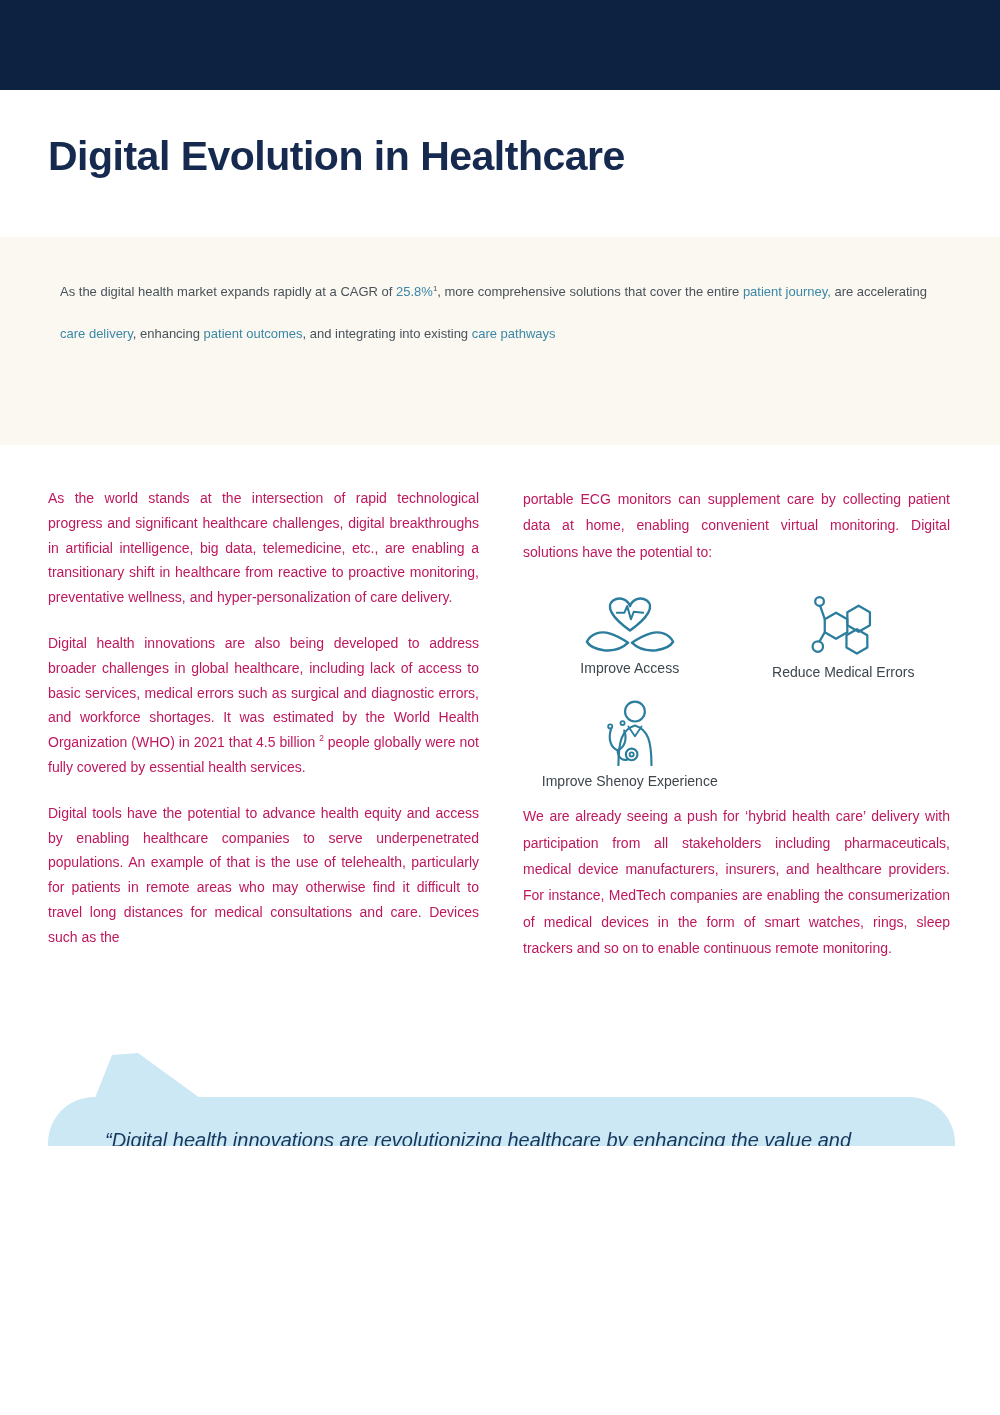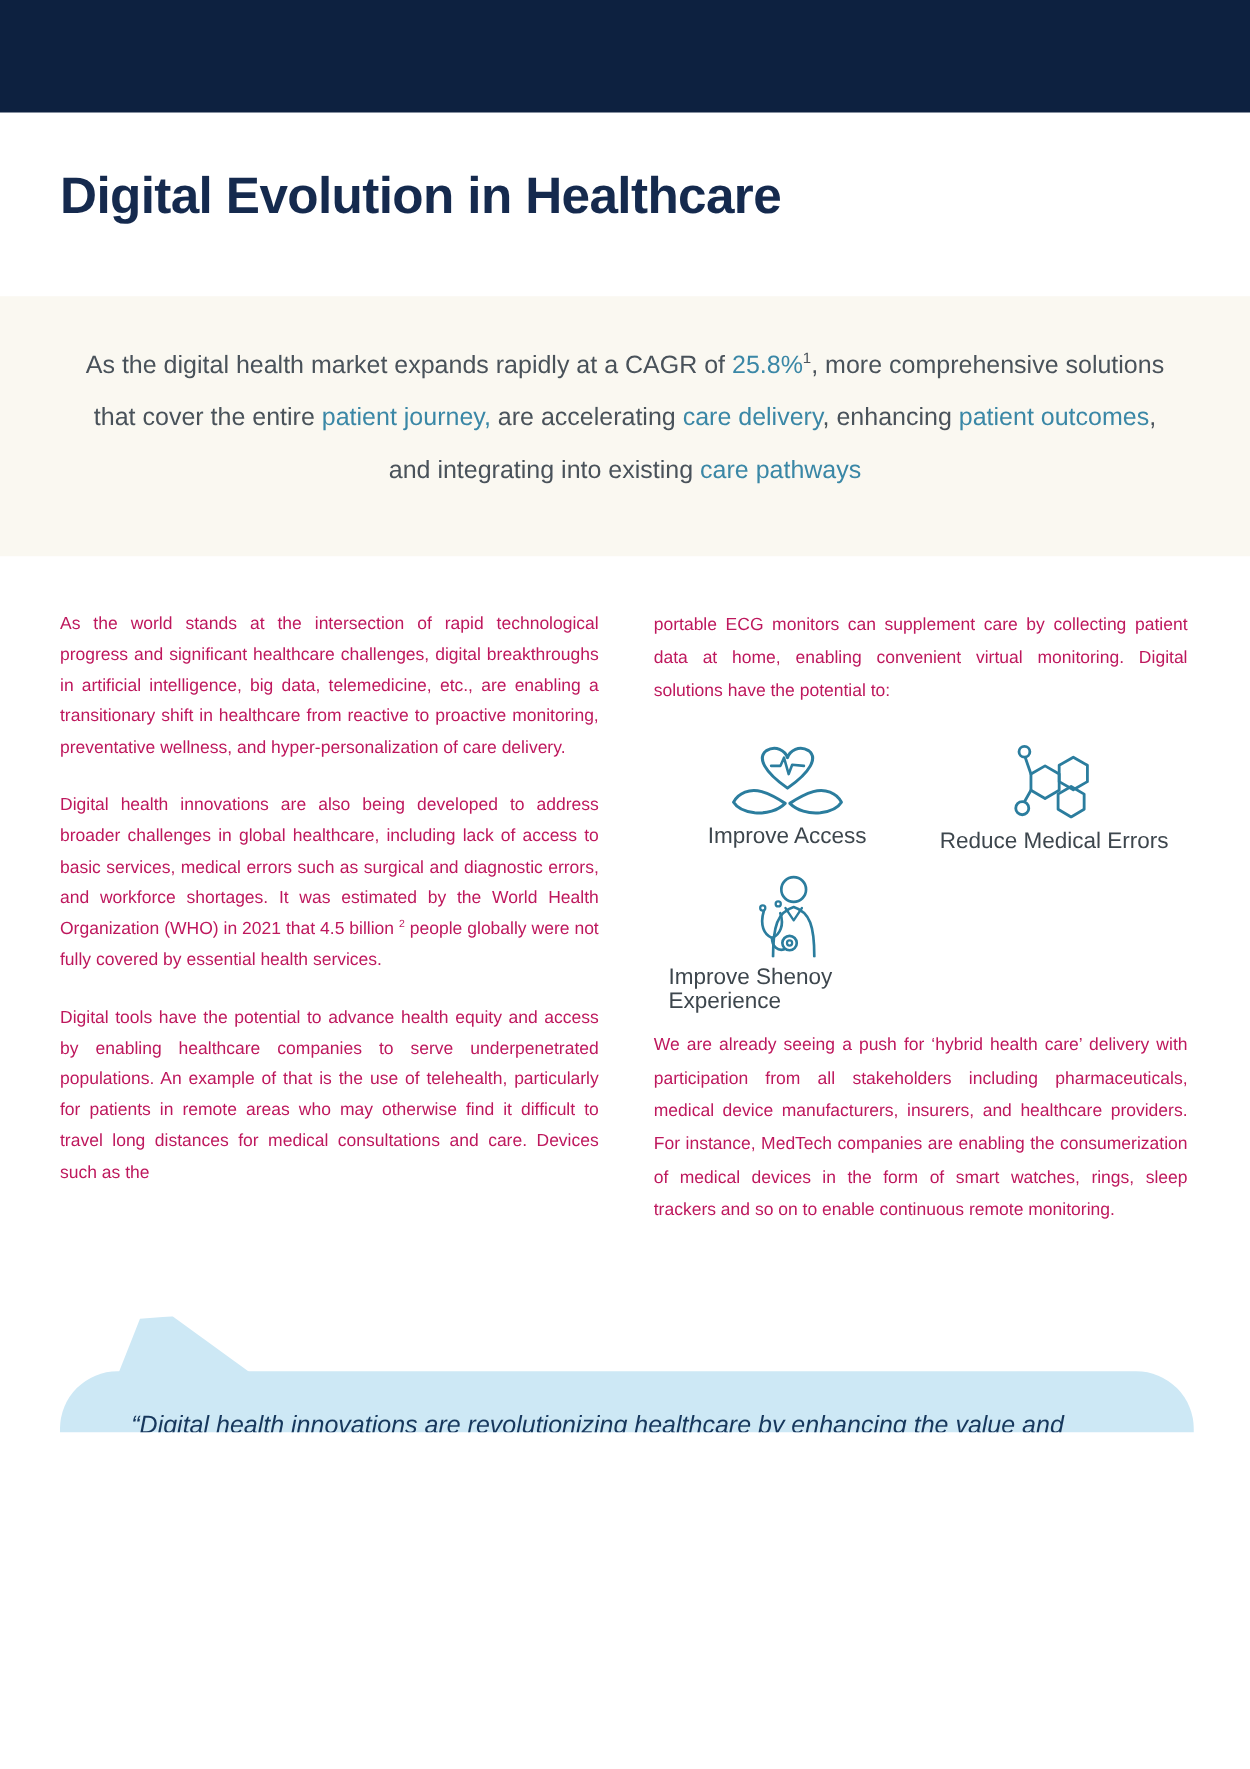--- a/index.html
+++ b/index.html
@@ -6,35 +6,35 @@
   html,body{margin:0;padding:0;background:#ffffff}
   .page{position:relative;width:1000px;height:1146px;background:#ffffff;overflow:hidden;
         font-family:"Liberation Sans",sans-serif;color:#454b50}
 
   .top-bar{position:absolute;left:0;top:0;width:1000px;height:90px;background:#0d2140}
 
   .page-title{position:absolute;left:48px;top:133px;margin:0;font-size:41px;font-weight:700;
               letter-spacing:-0.5px;color:#152a4e}
 
   .intro-band{position:absolute;left:0;top:237px;width:1000px;height:208px;background:#faf8f1}
-  .intro-text{width:880px;margin:34px auto 0;text-align:center;font-size:20px;line-height:42px;color:#49525a}
+  .intro-text{width:880px;margin:34px auto 0;font-size:13px;line-height:42px;color:#49525a}
   .teal{color:#3a87a6}
   sup{font-size:0.6em;vertical-align:super;line-height:0}
 
   .col{position:absolute;top:486px;z-index:2}
   .col-left{left:48px;width:431px}
   .col-right{left:523px;width:427px}
   p.body{margin:0 0 21px;font-size:14px;line-height:24.8px;text-align:justify;color:#be185d}
   .col-right p.body{line-height:26.4px}
 
   .icons-grid{display:grid;grid-template-columns:1fr 1fr;row-gap:16px;margin:24px 0 12px}
   .icon-cell{display:flex;flex-direction:column;align-items:center}
   .icon-box{height:64px;display:flex;align-items:flex-end;justify-content:center;margin-bottom:6px}
   .icon-box.tall{height:68px}
-  .icon-label{font-size:18px;color:#3d464d;max-width:190px;line-height:19px}
+  .icon-label{font-size:14px;color:#3d464d;text-align:center;max-width:190px;line-height:19px}
   .icon{stroke:#2b7d9e;fill:none;stroke-width:2.6;stroke-linecap:round;stroke-linejoin:round}
   .icon .thin{stroke-width:2.2}
   .icon .fillteal{fill:#2b7d9e;stroke:none}
   .icon .whitefill{fill:#ffffff}
 
   .bubble{position:absolute;left:48px;top:1097px;width:907px;height:233px;background:#cde8f5;
           border-radius:46px;z-index:1}
   .bubble-tail{position:absolute;left:0;top:-44px;width:210px;height:45px}
   .bubble-bump{position:absolute;left:-6px;top:133px;width:14px;height:42px;background:#cde8f5;border-radius:7px}
   .quote-text{margin:0;padding:24px 52px 0 57px;font-size:20px;font-style:italic;line-height:38.5px;color:#16375c}

